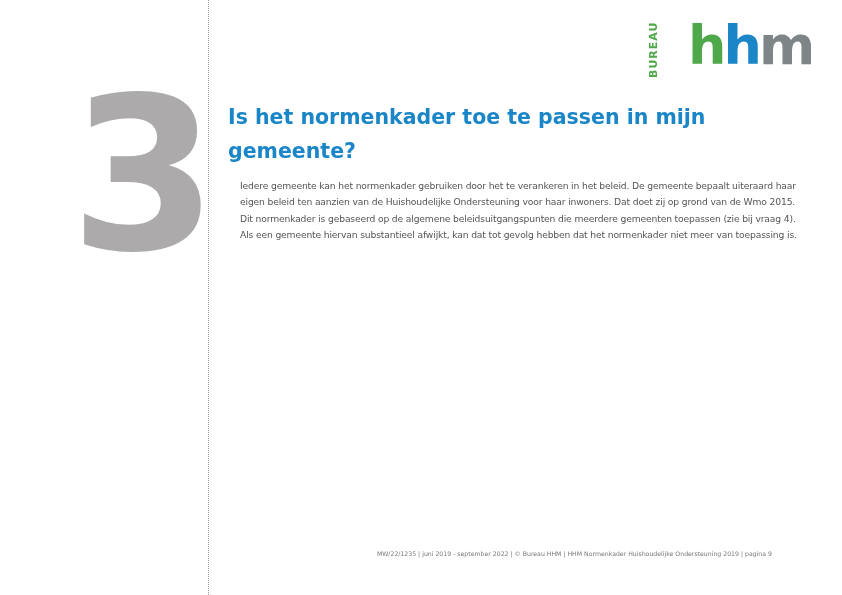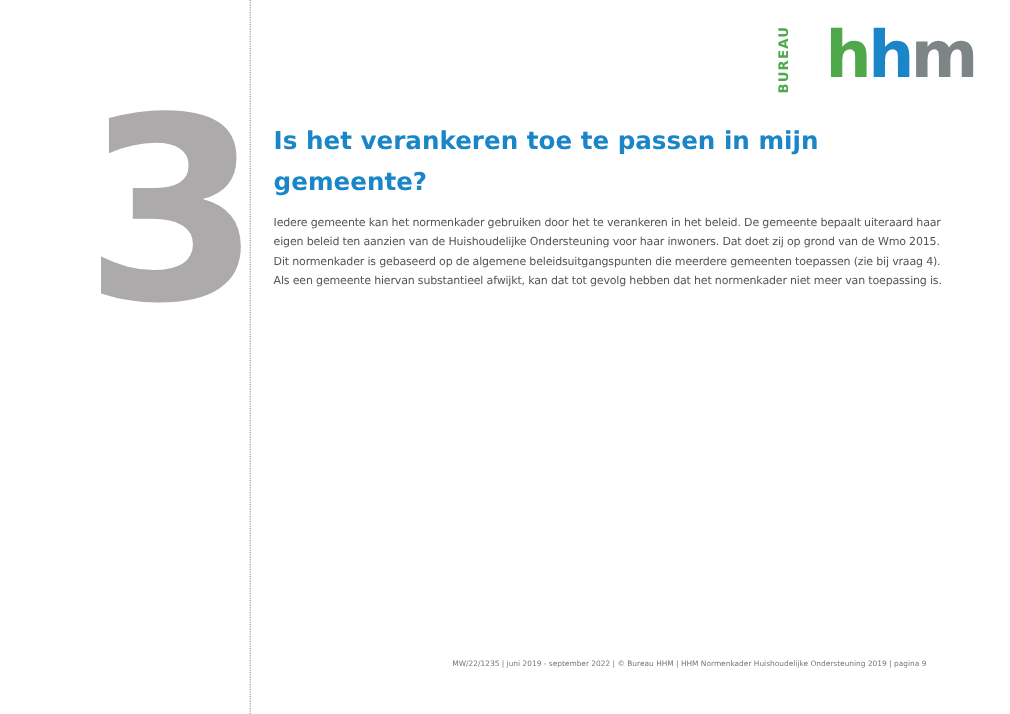--- a/index.html
+++ b/index.html
@@ -30,38 +30,38 @@
     }
     .logo-h1 { color: #4fa84a; }
     .logo-h2 { color: #1a86c8; }
     .logo-m { color: #7e8587; }
     .title {
       position: absolute; left: 228px; top: 100px; width: 520px;
       font-family: "DejaVu Sans", sans-serif; font-weight: bold; font-size: 20.5px; line-height: 34px;
       color: #1a86c8; margin: 0;
     }
     .body-text {
-      position: absolute; left: 228px; top: 178px; width: 560px;
+      position: absolute; left: 240px; top: 178px; width: 560px;
       font-family: "DejaVu Sans", sans-serif; font-size: 9.2px; line-height: 16.4px; color: #555555;
       margin: 0; letter-spacing: -0.15px;
     }
     .footer {
       position: absolute; right: 70px; top: 550px;
       font-family: "DejaVu Sans", sans-serif; font-size: 6.2px; color: #777777; white-space: nowrap;
     }
   </style>
 </head>
 <body>
 
 <div class="divider"></div>
 
 <div class="big-number">3</div>
 
 <div class="logo">
   <span class="logo-bureau">BUREAU</span>
   <span class="logo-letters"><span class="logo-h1">h</span><span class="logo-h2">h</span><span class="logo-m">m</span></span>
 </div>
 
-<h1 class="title">Is het verankeren toe te passen in mijn gemeente?</h1>
+<h1 class="title">Is het normenkader toe te passen in mijn gemeente?</h1>
 
 <p class="body-text">Iedere gemeente kan het normenkader gebruiken door het te verankeren in het beleid. De gemeente bepaalt uiteraard haar eigen beleid ten aanzien van de Huishoudelijke Ondersteuning voor haar inwoners. Dat doet zij op grond van de Wmo 2015. Dit normenkader is gebaseerd op de algemene beleidsuitgangspunten die meerdere gemeenten toepassen (zie bij vraag 4). Als een gemeente hiervan substantieel afwijkt, kan dat tot gevolg hebben dat het normenkader niet meer van toepassing is.</p>
 
 <div class="footer">MW/22/1235 | juni 2019 - september 2022 | © Bureau HHM | HHM Normenkader Huishoudelijke Ondersteuning 2019 | pagina 9</div>
 
 </body></html>

